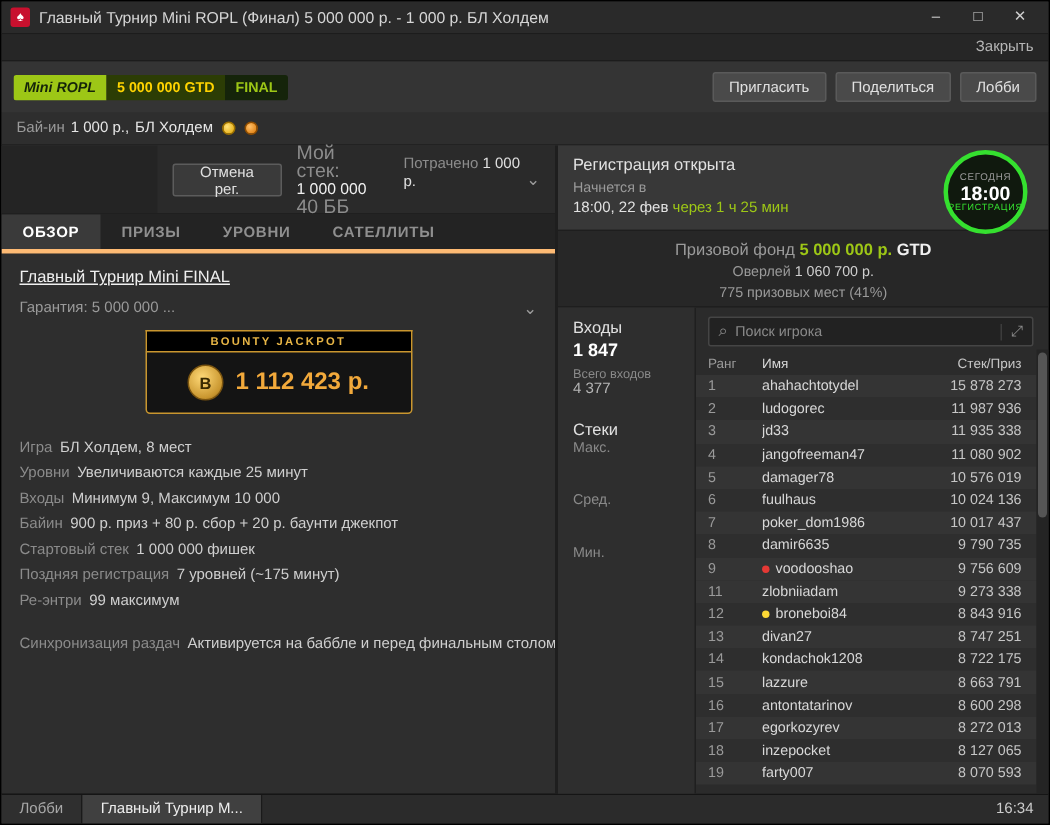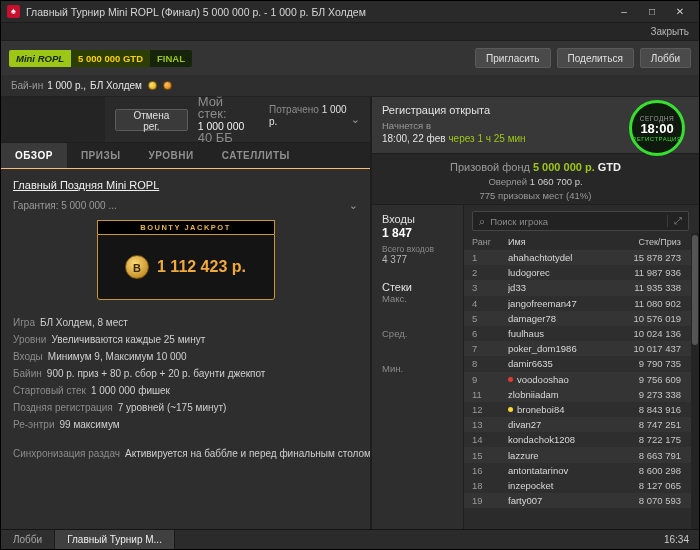--- a/index.html
+++ b/index.html
@@ -52,35 +52,35 @@
                 padding:0 10px; border-radius:2px; margin:0 10px; font-family:inherit; }
   .stack-col { display:flex; flex-direction:column; line-height:12px; margin-right:18px; }
   .stack-col .lbl { color:#8c8c8c; font-size:13px; }
   .stack-col .big { color:#f0f0f0; font-size:10.5px; }
   .spent-col { line-height:12px; padding-top:1px; align-self:flex-start; margin-top:6px; }
   .spent-col .lbl { color:#8c8c8c; }
   .spent-col .val { color:#e0e0e0; }
   .regbar .chev { margin-left:auto; margin-right:10px; color:#9a9a9a; font-size:11px; }
 
   
-  .tabs { height:26px; background:#232323; display:flex; flex:0 0 auto; border-bottom:1px solid #fdba74; }
+  .tabs { height:26px; background:#232323; display:flex; flex:0 0 auto; border-bottom:3px solid #fdba74; }
   .tab { padding:0 14px; line-height:26px; color:#8f8f8f; font-size:10px; font-weight:bold; letter-spacing:.5px; }
   .tab.active { color:#ffffff; background:#3a3a3a; }
 
   
   .overview { flex:1; padding:10px 12px; overflow:hidden; }
   .tourney-link { color:#f0f0f0; font-size:11px; text-decoration:underline; display:inline-block; margin-bottom:8px; }
   .guarantee-row { display:flex; align-items:center; color:#9a9a9a; font-size:10px; }
   .guarantee-row .chev { margin-left:auto; color:#9a9a9a; font-size:11px; }
 
   .bounty-box { width:178px; margin:8px auto 4px; }
   .bounty-head { background:#000; border:1px solid #c9962f; border-bottom:none; color:#e6b445;
                  font-size:7.5px; font-weight:bold; letter-spacing:1.5px; text-align:center; padding:2px 0; }
   .bounty-body { background:#141414; border:1px solid #c9962f; border-radius:0 0 3px 3px; display:flex;
-                 align-items:center; justify-content:center; gap:8px; padding:20px 8px; }
+                 align-items:center; justify-content:center; gap:8px; padding:8px 8px; }
   .bounty-icon { width:24px; height:24px; border-radius:50%;
                  background:radial-gradient(circle at 40% 35%, #ffd977, #c9962f 70%, #7a5410);
                  border:1px solid #7a5410; position:relative; flex:0 0 auto; }
   .bounty-icon::after { content:"B"; position:absolute; inset:0; text-align:center; line-height:24px;
                         color:#3a2a00; font-size:11px; font-weight:bold; }
   .bounty-value { color:#f2a93b; font-size:16px; font-weight:bold; }
 
   .details { margin-top:14px; }
   .detail-row { line-height:17px; white-space:nowrap; }
   .detail-row.gap { margin-top:12px; }
@@ -212,21 +212,21 @@
       </div>
 
       <div class="tabs">
         <span class="tab active">ОБЗОР</span>
         <span class="tab">ПРИЗЫ</span>
         <span class="tab">УРОВНИ</span>
         <span class="tab">САТЕЛЛИТЫ</span>
       </div>
 
       <div class="overview">
-        <a class="tourney-link" href="#">Главный Поздняя Mini ROPL</a>
+        <a class="tourney-link" href="#">Главный Турнир Mini FINAL</a>
         <div class="guarantee-row">
           <span>Гарантия: 5 000 000 ...</span>
           <span class="chev">⌄</span>
         </div>
 
         <div class="bounty-box">
           <div class="bounty-head">BOUNTY JACKPOT</div>
           <div class="bounty-body">
             <span class="bounty-icon"></span>
             <span class="bounty-value">1 112 423 р.</span>
@@ -366,20 +366,25 @@
               <div class="trow odd">
                 <span class="c-rank">15</span>
                 <span class="c-name">lazzure</span>
                 <span class="c-stack">8 663 791</span>
               </div>
               <div class="trow even">
                 <span class="c-rank">16</span>
                 <span class="c-name">antontatarinov</span>
                 <span class="c-stack">8 600 298</span>
               </div>
+              <div class="trow odd">
+                <span class="c-rank">17</span>
+                <span class="c-name">egorkozyrev</span>
+                <span class="c-stack">8 272 013</span>
+              </div>
               <div class="trow even">
                 <span class="c-rank">18</span>
                 <span class="c-name">inzepocket</span>
                 <span class="c-stack">8 127 065</span>
               </div>
               <div class="trow odd">
                 <span class="c-rank">19</span>
                 <span class="c-name">farty007</span>
                 <span class="c-stack">8 070 593</span>
               </div>

